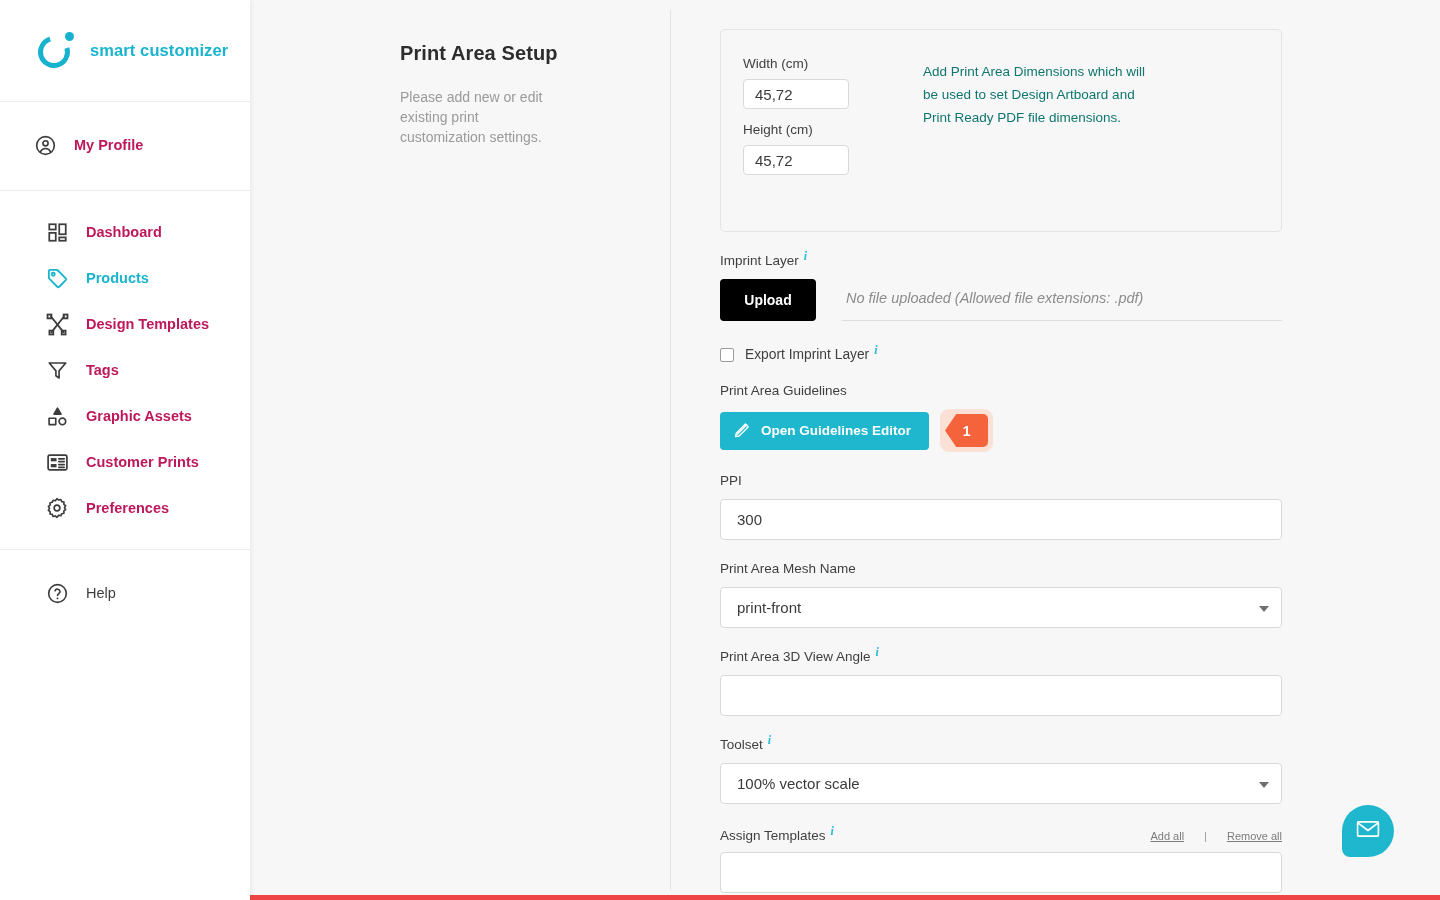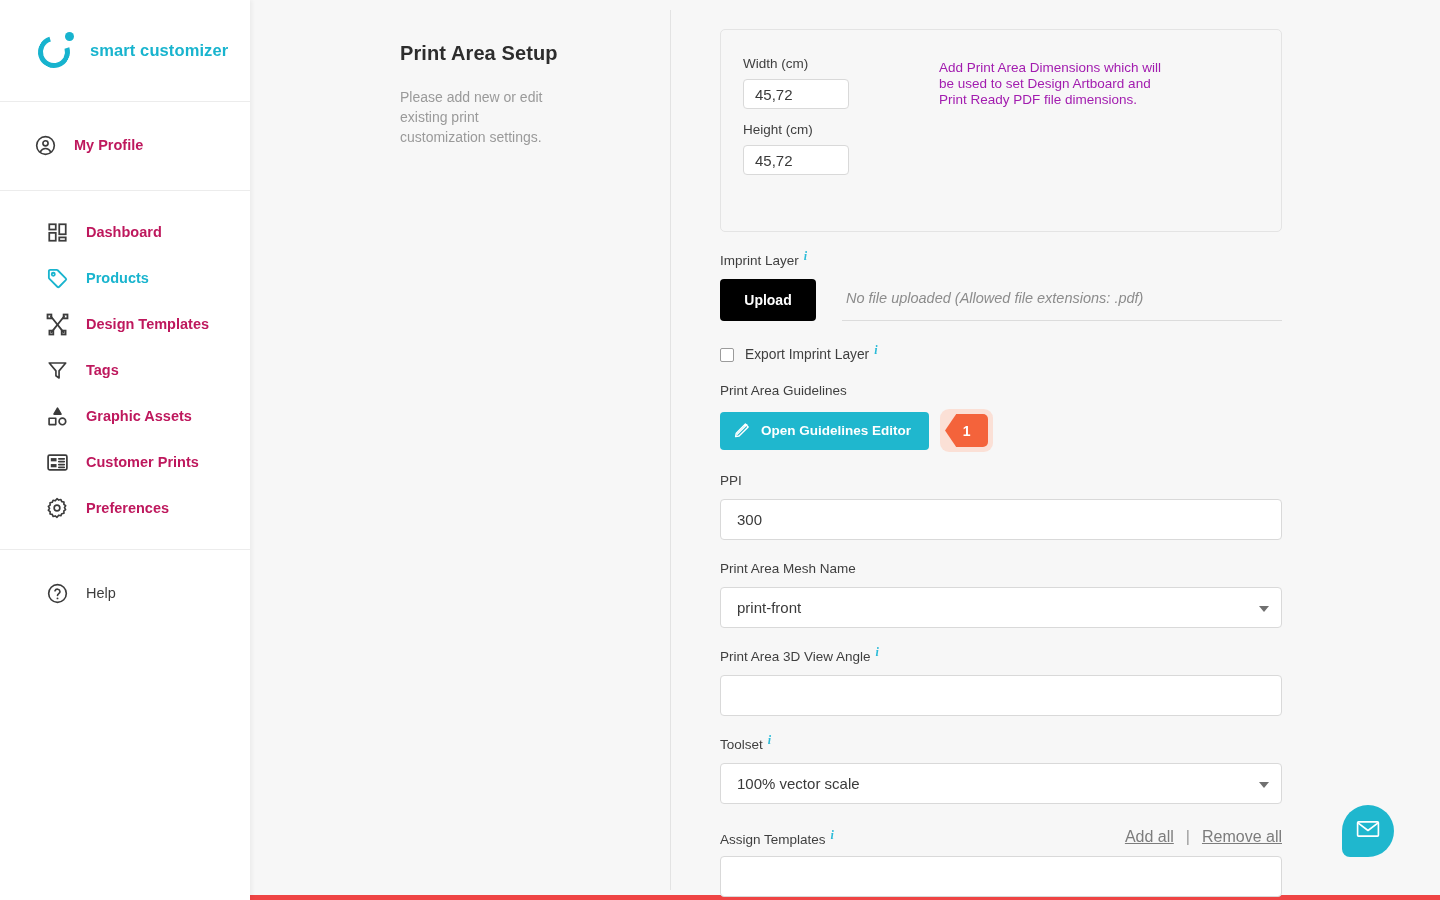--- a/index.html
+++ b/index.html
@@ -125,22 +125,22 @@
     width: 106px; height: 30px;
     border: 1px solid #d9d9d9; border-radius: 4px;
     background: #fff;
     font-family: "Liberation Sans", sans-serif;
     font-size: 15px; color: #3A3A3A;
     padding: 0 11px;
     outline: none;
   }
   .dims-left .gap { height: 13px; }
   .dims-note {
-    margin-left: 16px;
-    font-size: 13.5px; color: #a21caf; line-height: 16px;
+    margin-left: 0;
+    font-size: 13.5px; color: #0f766e; line-height: 23px;
     padding-top: 4px;
     width: 230px;
   }
 
   .section { margin-top: 19px; }
   .lbl {
     font-size: 13.5px; color: #3F3F3F;
     display: inline-flex; align-items: flex-start;
   }
   .info-i {
@@ -224,22 +224,22 @@
     border-right: 5px solid transparent;
     border-top: 6px solid #707070;
     pointer-events: none;
   }
 
   .assign-head {
     margin-top: 24px;
     display: flex; align-items: flex-end; justify-content: space-between;
   }
   .assign-links {
-    font-size: 16px; color: #7C7C7C;
-    display: flex; align-items: center; gap: 12px;
+    font-size: 11px; color: #7C7C7C;
+    display: flex; align-items: center; gap: 20px;
     padding-bottom: 1px;
   }
   .assign-links a {
     color: #7C7C7C; text-decoration: underline; cursor: pointer;
   }
   .assign-links .sep { text-decoration: none; color: #9a9a9a; }
 
   .tags-box {
     width: 562px; min-height: 41px;
     margin-top: 9px;

